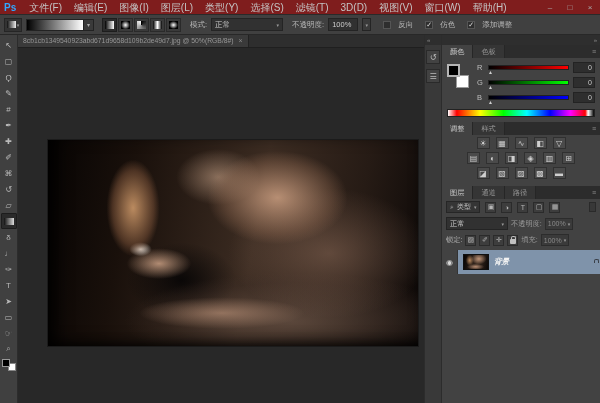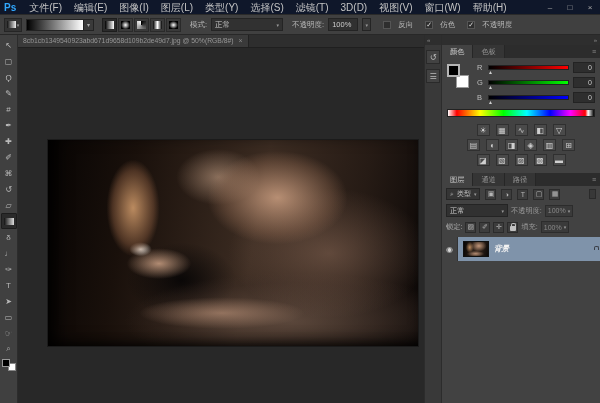--- a/index.html
+++ b/index.html
@@ -1,20 +1,20 @@
 <!DOCTYPE html>
 <html><head>
 <meta charset="utf-8">
 <style>
   html,body{margin:0;padding:0;background:#1a1a1a;}
   *{box-sizing:border-box;font-family:"Liberation Sans","DejaVu Sans",sans-serif;}
   #app{position:relative;width:600px;height:403px;background:#3c3c3c;overflow:hidden;color:#c8c8c8;font-size:8px;}
 
   
-  .menubar{position:absolute;left:0;top:0;width:600px;height:15px;background:#0f172a;border-bottom:1px solid #2a2a2a;display:flex;align-items:center;}
+  .menubar{position:absolute;left:0;top:0;width:600px;height:15px;background:#7f1d1d;border-bottom:1px solid #2a2a2a;display:flex;align-items:center;}
   .pslogo{color:#31a8ff;font-weight:bold;font-size:10px;padding:0 7px 0 4px;}
   .menu-item{padding:0 6px;color:#c4c4c4;font-size:10px;line-height:15px;cursor:default;}
   .win-controls{margin-left:auto;display:flex;align-items:center;height:15px;}
   .win-btn{width:20px;text-align:center;color:#aaa;font-size:8px;line-height:15px;}
 
   
   .optionsbar{position:absolute;left:0;top:15px;width:600px;height:20px;background:#404040;border-bottom:1px solid #282828;display:flex;align-items:center;gap:4px;padding:0 4px;}
   .tool-preset{width:18px;height:14px;background:#333;border:1px solid #252525;display:flex;align-items:center;justify-content:center;gap:1px;}
   .tool-preset .g{width:9px;height:7px;background:linear-gradient(to right,#111,#eee);}
   .tiny-arrow{color:#999;font-size:5px;}
@@ -185,21 +185,21 @@
     <span class="opt-dropbtn">▾</span>
     <span class="checkbox"></span>
     <span class="cb-label">反向</span>
     <span class="checkbox">
         <span>✓</span>
       </span>
     <span class="cb-label">仿色</span>
     <span class="checkbox">
         <span>✓</span>
       </span>
-    <span class="cb-label">不透明度</span>
+    <span class="cb-label">添加调整</span>
   </div>
 
   <div class="toolbar">
     <div class="tool">
         <span>↖</span>
       </div>
     <div class="tool">
         <span>▢</span>
       </div>
     <div class="tool">
@@ -316,20 +316,25 @@
           <span class="lbl">B</span>
           <span class="track b">
               <span class="thumb">▲</span>
             </span>
           <span class="sval">0</span>
         </div>
       </div>
     </div>
     <div class="spectrum"></div>
 
+    <div class="ptabs">
+      <span class="ptab active">调整</span>
+      <span class="ptab">样式</span>
+      <span class="pmenu">≡</span>
+    </div>
     <div class="adjbody">
       <div class="adjrow">
         <span class="adjico">☀</span>
         <span class="adjico">▦</span>
         <span class="adjico">∿</span>
         <span class="adjico">◧</span>
         <span class="adjico">▽</span>
       </div>
       <div class="adjrow">
         <span class="adjico">▤</span>

